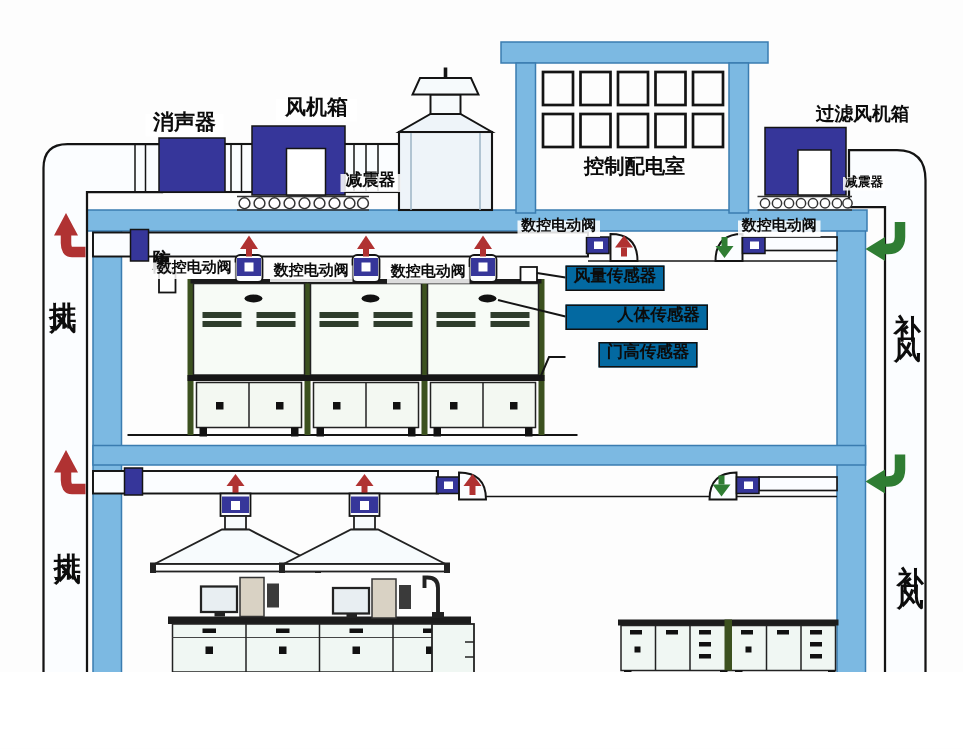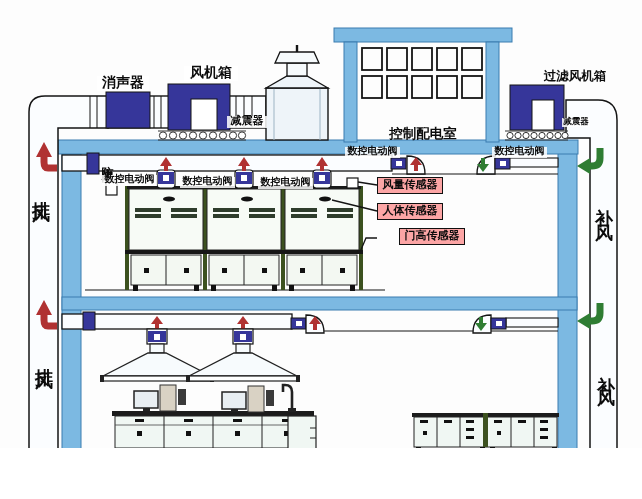--- a/index.html
+++ b/index.html
@@ -3,21 +3,21 @@
 <meta charset="utf-8">
 <style>
   html,body{margin:0;padding:0;background:#fff;}
   .stage{position:relative;width:642px;height:448px;background:#fdfdfd;overflow:hidden;
          font-family:Liberation Mono, monospace;}
   .stage svg{position:absolute;left:0;top:0;}
   .lbl{position:absolute;color:#0c0c0c;font-weight:bold;text-align:center;
        line-height:1.05;white-space:nowrap;background:rgba(255,255,255,.85);}
   .vlabel{writing-mode:vertical-rl;text-orientation:upright;white-space:normal;
           background:transparent;}
-  .sensor-box{position:absolute;border:1.7px solid #101010;background:#fca5a5;
+  .sensor-box{position:absolute;border:1.7px solid #101010;background:#0369a1;
       font-weight:bold;font-size:11px;color:#0c0c0c;text-align:center;
       line-height:15px;width:64px;height:15px;}
 </style>
 </head>
 <body>
 
 <div class="stage">
 
 <svg width="642" height="499" viewBox="0 0 642 499">
 
@@ -379,34 +379,34 @@
   </g>
   <g>
     <path d="M600,303 L600,313 Q600,321 592,321 L590,321" fill="none" stroke="#2f7d33" stroke-width="7"></path>
     <polygon points="577,321 590,313 590,329" fill="#2f7d33"></polygon>
   </g>
 </svg>
 
 <div class="lbl" style="left:97px;top:76px;width:52px;font-size:14px;">消声器</div>
 <div class="lbl" style="left:184px;top:66px;width:54px;font-size:14px;">风机箱</div>
 <div class="lbl" style="left:227px;top:116px;width:40px;font-size:11px;">减震器</div>
-<div class="lbl" style="left:381px;top:106px;width:84px;font-size:13.5px;background:transparent;margin-top:22px;">控制配电室</div>
+<div class="lbl" style="left:381px;top:106px;width:84px;font-size:13.5px;background:transparent;">控制配电室</div>
 <div class="lbl" style="left:499px;top:71px;width:72px;font-size:12.5px;background:transparent;margin-left:40px;">过滤风机箱</div>
 <div class="lbl" style="left:562px;top:118px;width:28px;font-size:8.5px;">减震器</div>
 
 <div class="lbl vlabel" style="left:100px;top:156px;font-size:12px;letter-spacing:2px;">防火阀</div>
 
 <div class="lbl" style="left:102px;top:175px;width:55px;font-size:10px;">数控电动阀</div>
 <div class="lbl" style="left:180px;top:177px;width:55px;font-size:10px;">数控电动阀</div>
 <div class="lbl" style="left:258px;top:178px;width:55px;font-size:10px;">数控电动阀</div>
 <div class="lbl" style="left:345px;top:147px;width:55px;font-size:10px;">数控电动阀</div>
 <div class="lbl" style="left:492px;top:147px;width:55px;font-size:10px;">数控电动阀</div>
 
 <div class="sensor-box" style="left:377px;top:177px;">风量传感器</div>
-<div class="sensor-box" style="left:377px;top:203px;">人体传感器</div>
+<div class="sensor-box" style="left:377px;top:203px;padding-left:29px;">人体传感器</div>
 <div class="sensor-box" style="left:377px;top:228px;margin-left:22px;">门高传感器</div>
 
 <div class="lbl vlabel" style="left:30px;top:186px;font-size:18px;letter-spacing:5px;">排风</div>
 <div class="lbl vlabel" style="left:33px;top:353px;font-size:18px;letter-spacing:5px;">排风</div>
 <div class="lbl vlabel" style="left:593px;top:194px;font-size:18px;letter-spacing:16px;">补风</div>
 <div class="lbl vlabel" style="left:595px;top:362px;font-size:18px;letter-spacing:13px;">补风</div>
 
 </div>
 
 </body></html>

